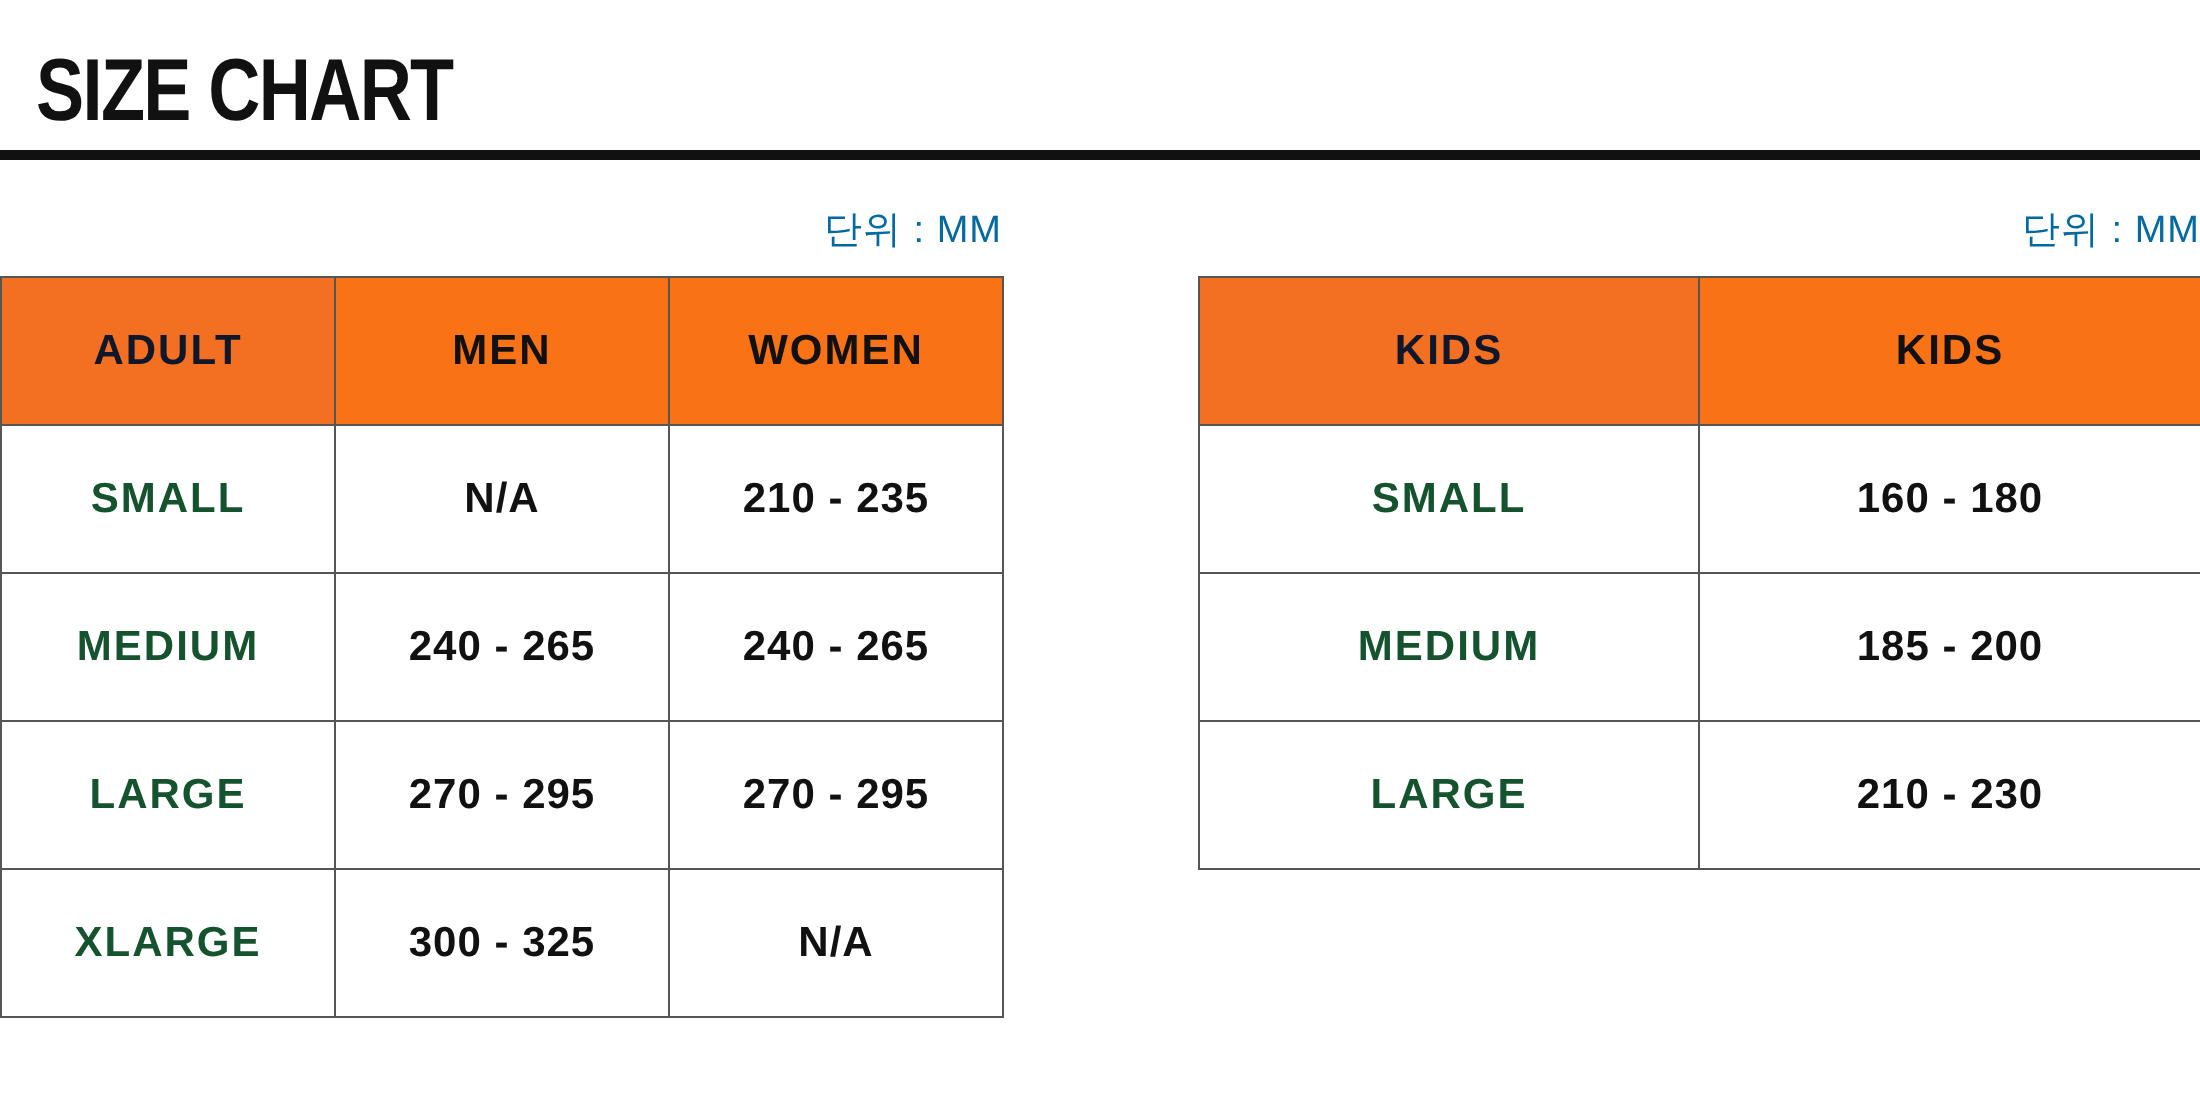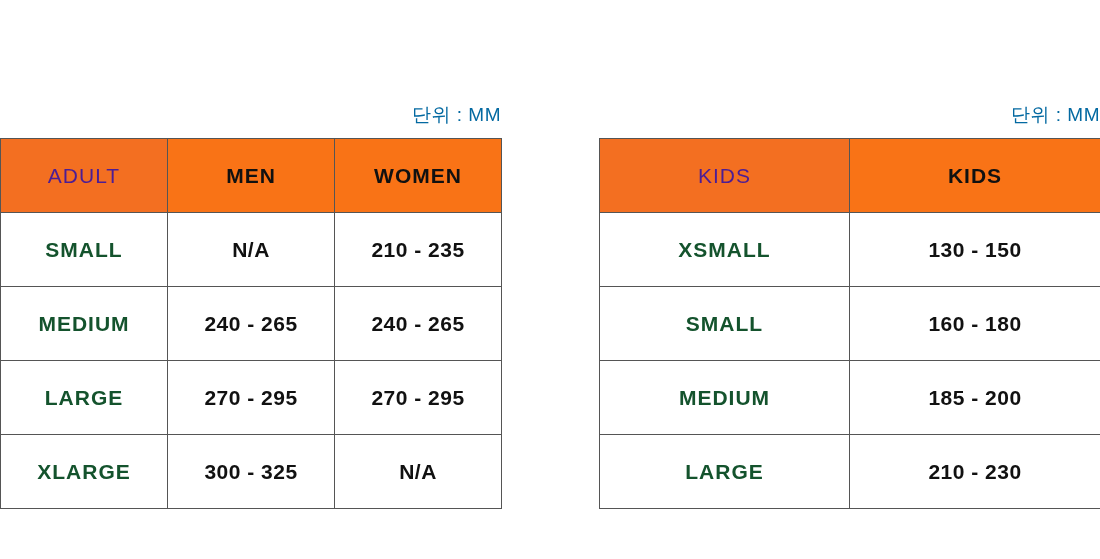--- a/index.html
+++ b/index.html
@@ -107,22 +107,22 @@
   
   table.size-table.left col.c1 { width: 167px; }
   table.size-table.left col.c2 { width: 167px; }
   table.size-table.left col.c3 { width: 167px; }
   
   table.size-table.right col.c1 { width: 250px; }
   table.size-table.right col.c2 { width: 251px; }
 
   .hdr-accent {
     background: #f36f21;
-    color: #4c1d95;
-    font-weight: normal;
+    color: #0f172a;
+    font-weight: bold;
     font-size: 22px;
     letter-spacing: 1px;
     margin-top: 16px;
   }
   .hdr-plain {
     background: #f97316;
     color: #111111;
     font-weight: bold;
     font-size: 22px;
     letter-spacing: 1px;
@@ -138,20 +138,24 @@
     font-size: 21px;
     color: #111111;
     letter-spacing: 0.5px;
   }
 </style>
 </head>
 <body>
 
 <div class="page">
 
+  <div class="title-row">
+    <div class="title">SIZE CHART</div>
+    <div class="title-rule"></div>
+  </div>
 
   <div class="unit unit-left">단위 : MM</div>
   <div class="unit unit-right">단위 : MM</div>
 
   <table class="size-table left">
     <colgroup>
       <col class="c1">
         <col class="c2">
         <col class="c3">
     </colgroup>
@@ -192,24 +196,20 @@
         <col class="c2">
     </colgroup>
     <thead>
       <tr>
         <th class="hdr-accent">KIDS</th>
         <th class="hdr-plain">KIDS</th>
       </tr>
     </thead>
     <tbody>
       <tr>
-        <td class="cell-label">XSMALL</td>
-        <td class="cell-value">130 - 150</td>
-      </tr>
-      <tr>
         <td class="cell-label">SMALL</td>
         <td class="cell-value">160 - 180</td>
       </tr>
       <tr>
         <td class="cell-label">MEDIUM</td>
         <td class="cell-value">185 - 200</td>
       </tr>
       <tr>
         <td class="cell-label">LARGE</td>
         <td class="cell-value">210 - 230</td>

